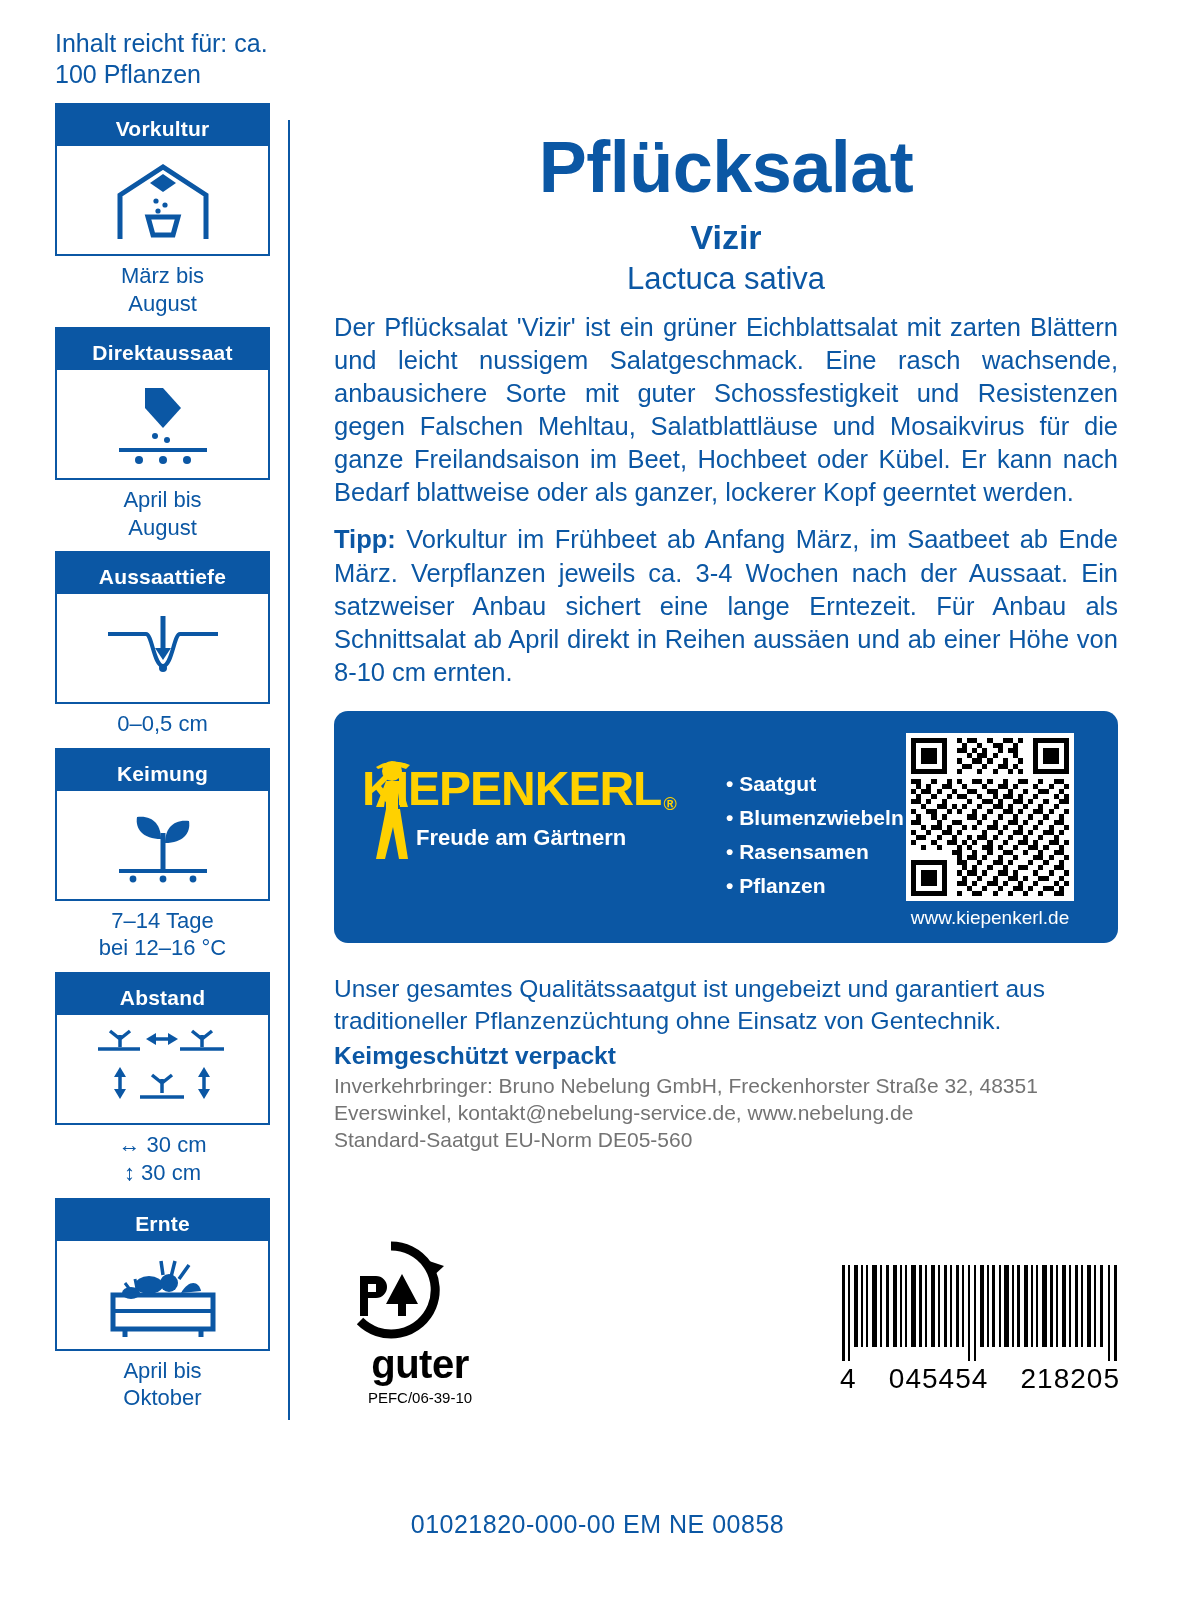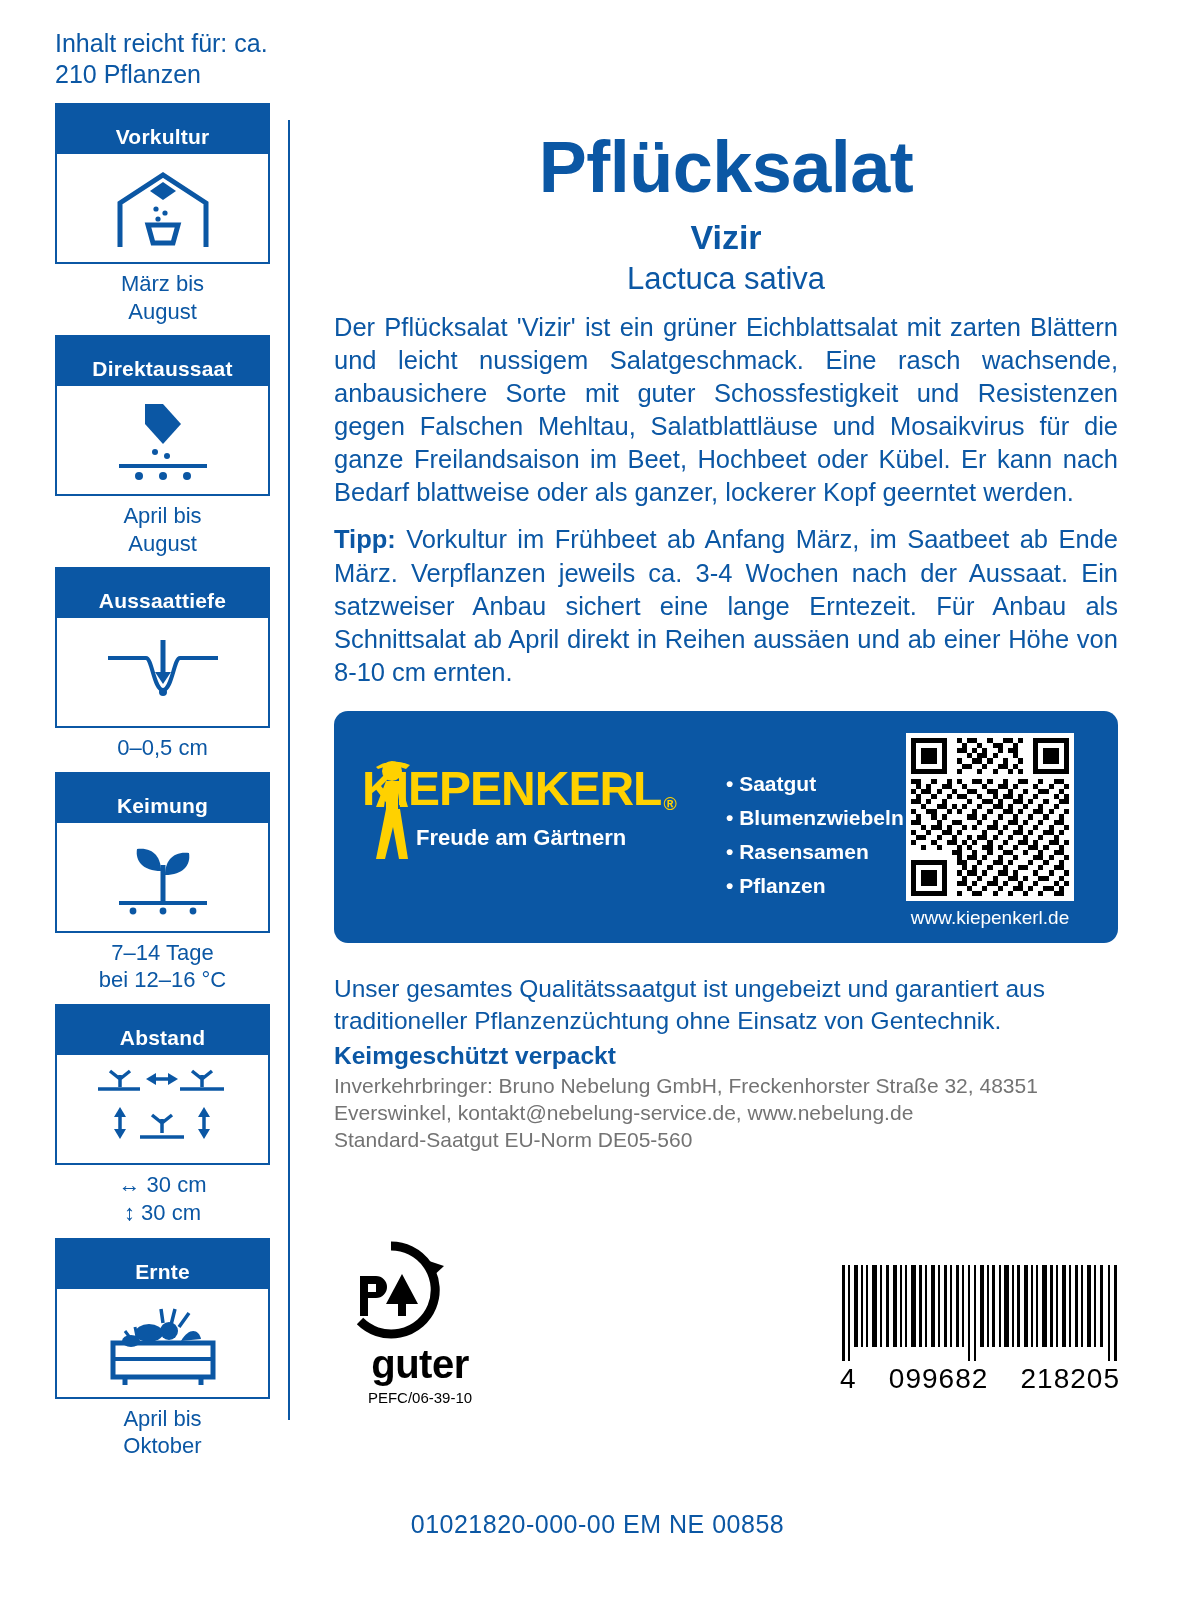--- a/index.html
+++ b/index.html
@@ -37,21 +37,21 @@
   }
   .info-block {
     margin-bottom: 10px;
   }
   .info-header {
     background: #0b57a4;
     color: #ffffff;
     font-size: 21px;
     font-weight: bold;
     text-align: center;
-    padding: 20px 0 5px 0;
+    padding: 12px 0 5px 0;
     border: 2px solid #0b57a4;
     border-bottom: none;
     letter-spacing: 0.2px;
   }
   .info-icon-box {
     border: 2px solid #0b57a4;
     border-top: none;
     height: 108px;
     display: flex;
     align-items: center;
@@ -274,21 +274,21 @@
   svg { display: block; }
 </style>
 </head>
 <body>
 
 <div class="page">
 
   <div class="left-col">
 
     <div class="content-for">Inhalt reicht für:
-ca. 210 Pflanzen</div>
+ca. 100 Pflanzen</div>
 
     <div class="info-block">
       <div class="info-header">Vorkultur</div>
       <div class="info-icon-box">
         <svg width="110" height="86" viewBox="0 0 110 86">
           <path d="M12 82 V38 L55 10 L98 38 V82" fill="none" stroke="#0b57a4" stroke-width="5"></path>
           <path d="M42 26 l13 -9 l13 9 l-13 9 z" fill="#0b57a4"></path>
           <circle cx="48" cy="44" r="2.6" fill="#0b57a4"></circle>
           <circle cx="57" cy="48" r="2.6" fill="#0b57a4"></circle>
           <circle cx="50" cy="54" r="2.6" fill="#0b57a4"></circle>
@@ -763,20 +763,20 @@
             <rect x="247" y="0" width="4" height="82"></rect>
           <rect x="254" y="0" width="2" height="82"></rect>
             <rect x="260" y="0" width="3" height="82"></rect>
           <rect x="268" y="0" width="2" height="96"></rect>
             <rect x="274" y="0" width="3" height="96"></rect>
         </g>
       </svg>
     </div>
     <div class="barcode-digits">
       <span>4</span>
-      <span>099682</span>
+      <span>045454</span>
       <span>218205</span>
     </div>
   </div>
 
   <div class="footer-code">01021820-000-00 EM NE 00858</div>
 
 </div>
 
 </body></html>

